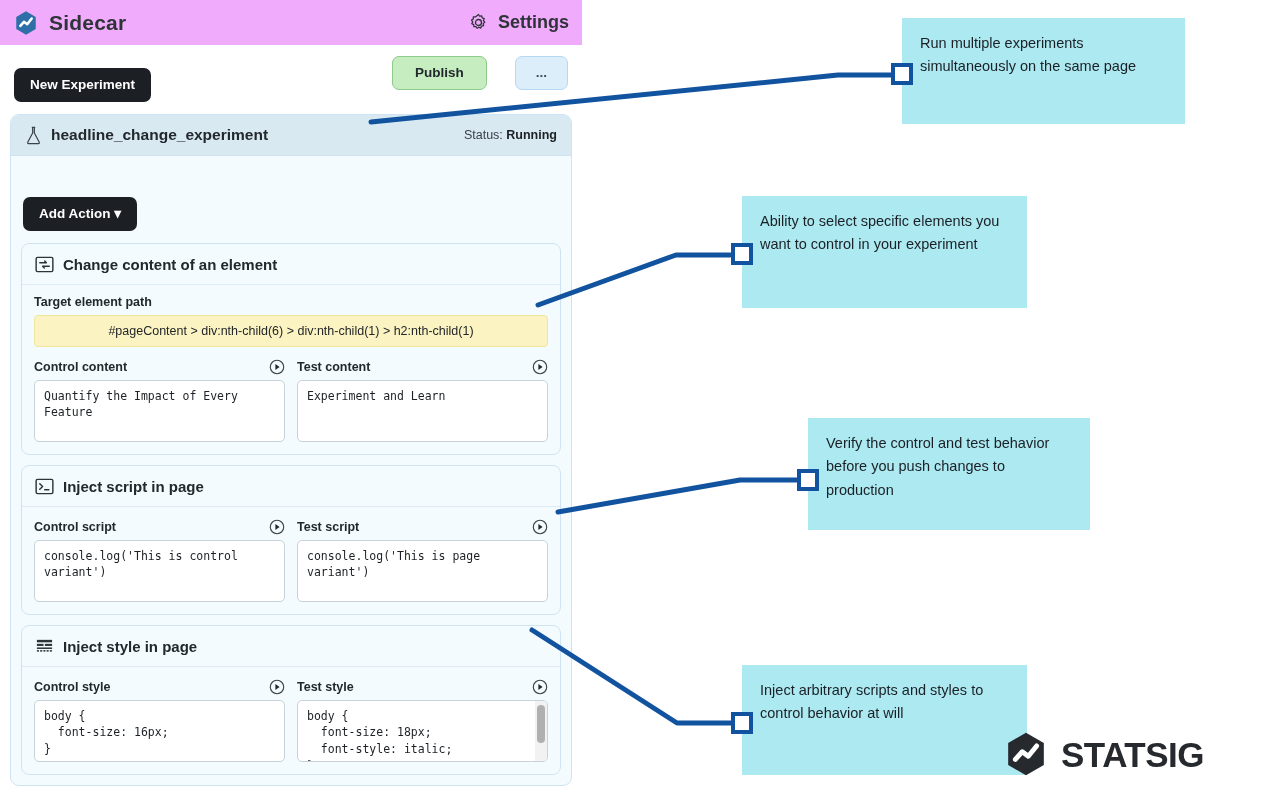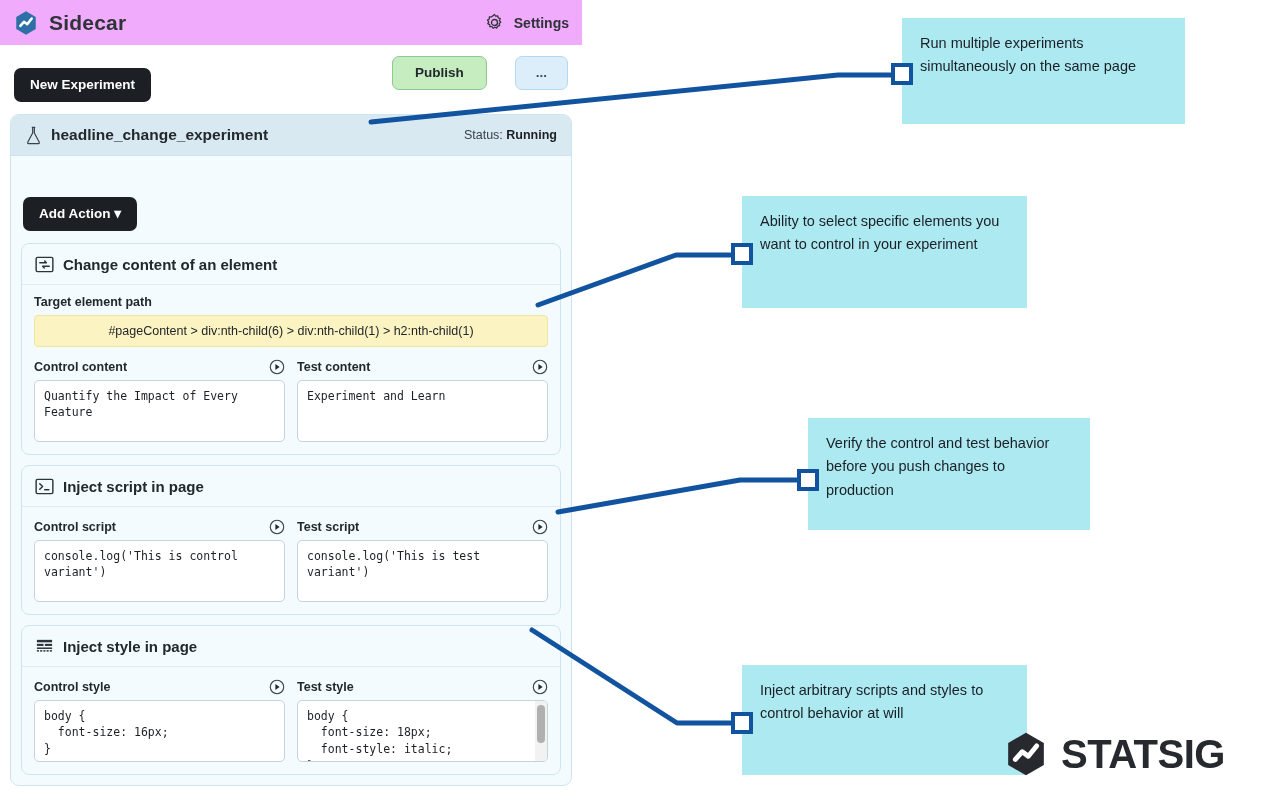--- a/index.html
+++ b/index.html
@@ -25,21 +25,21 @@
   }
   .logo-hex {
     width: 26px; height: 26px; margin-right: 10px; flex: 0 0 auto;
   }
   .sc-title {
     font-size: 21px; font-weight: bold; color: #2e3338;
     letter-spacing: .2px;
   }
   .sc-header-right {
     margin-left: auto; display: flex; align-items: center; gap: 10px;
-    font-size: 14px; font-weight: bold; color: #2e3338;
+    font-size: 18px; font-weight: bold; color: #2e3338;
   }
   .gear-icon { width: 19px; height: 19px; display:block; }
 
   .sc-toolbar {
     height: 56px; display: flex; align-items: center;
     padding: 0 14px; background:#fff;
   }
   .btn-dark {
     background: #1c1f23; color: #ffffff;
     font-size: 13.5px; font-weight: bold;
@@ -159,21 +159,21 @@
     width: 1280px; height: 800px;
     pointer-events: none;
   }
 
   
   .statsig {
     position: absolute; left: 1003px; top: 731px;
     display: flex; align-items: center; gap: 12px;
   }
   .statsig-word {
-    font-size: 40px; font-weight: bold; color: #26292e;
+    font-size: 35px; font-weight: bold; color: #26292e;
     letter-spacing: -0.5px; line-height: 1; text-align: right;
   }
 </style>
 </head>
 <body>
 
 <div id="root">
 
   <div class="sidecar">
 
@@ -272,21 +272,21 @@
                 <div class="ta" style="white-space:pre-wrap;">console.log('This is control variant')</div>
               </div>
               <div class="col">
                 <div class="col-head">
                   <span class="field-label">Test script</span>
                   <svg class="play-btn" viewBox="0 0 20 20">
                     <circle cx="10" cy="10" r="8.4" fill="none" stroke="#3a4148" stroke-width="1.4"></circle>
                     <path d="M8 6.3l5.2 3.7L8 13.7z" fill="#23282d"></path>
                   </svg>
                 </div>
-                <div class="ta" style="white-space:pre-wrap;">console.log('This is test variant')</div>
+                <div class="ta" style="white-space:pre-wrap;">console.log('This is page variant')</div>
               </div>
             </div>
           </div>
         </div>
 
         <div class="action-card">
           <div class="action-head">
             <svg class="action-icon" viewBox="0 0 20 20">
               <rect x="2" y="3" width="16" height="2.6" fill="#2e3338"></rect>
               <rect x="2" y="7.2" width="7" height="2.2" fill="#2e3338"></rect>

